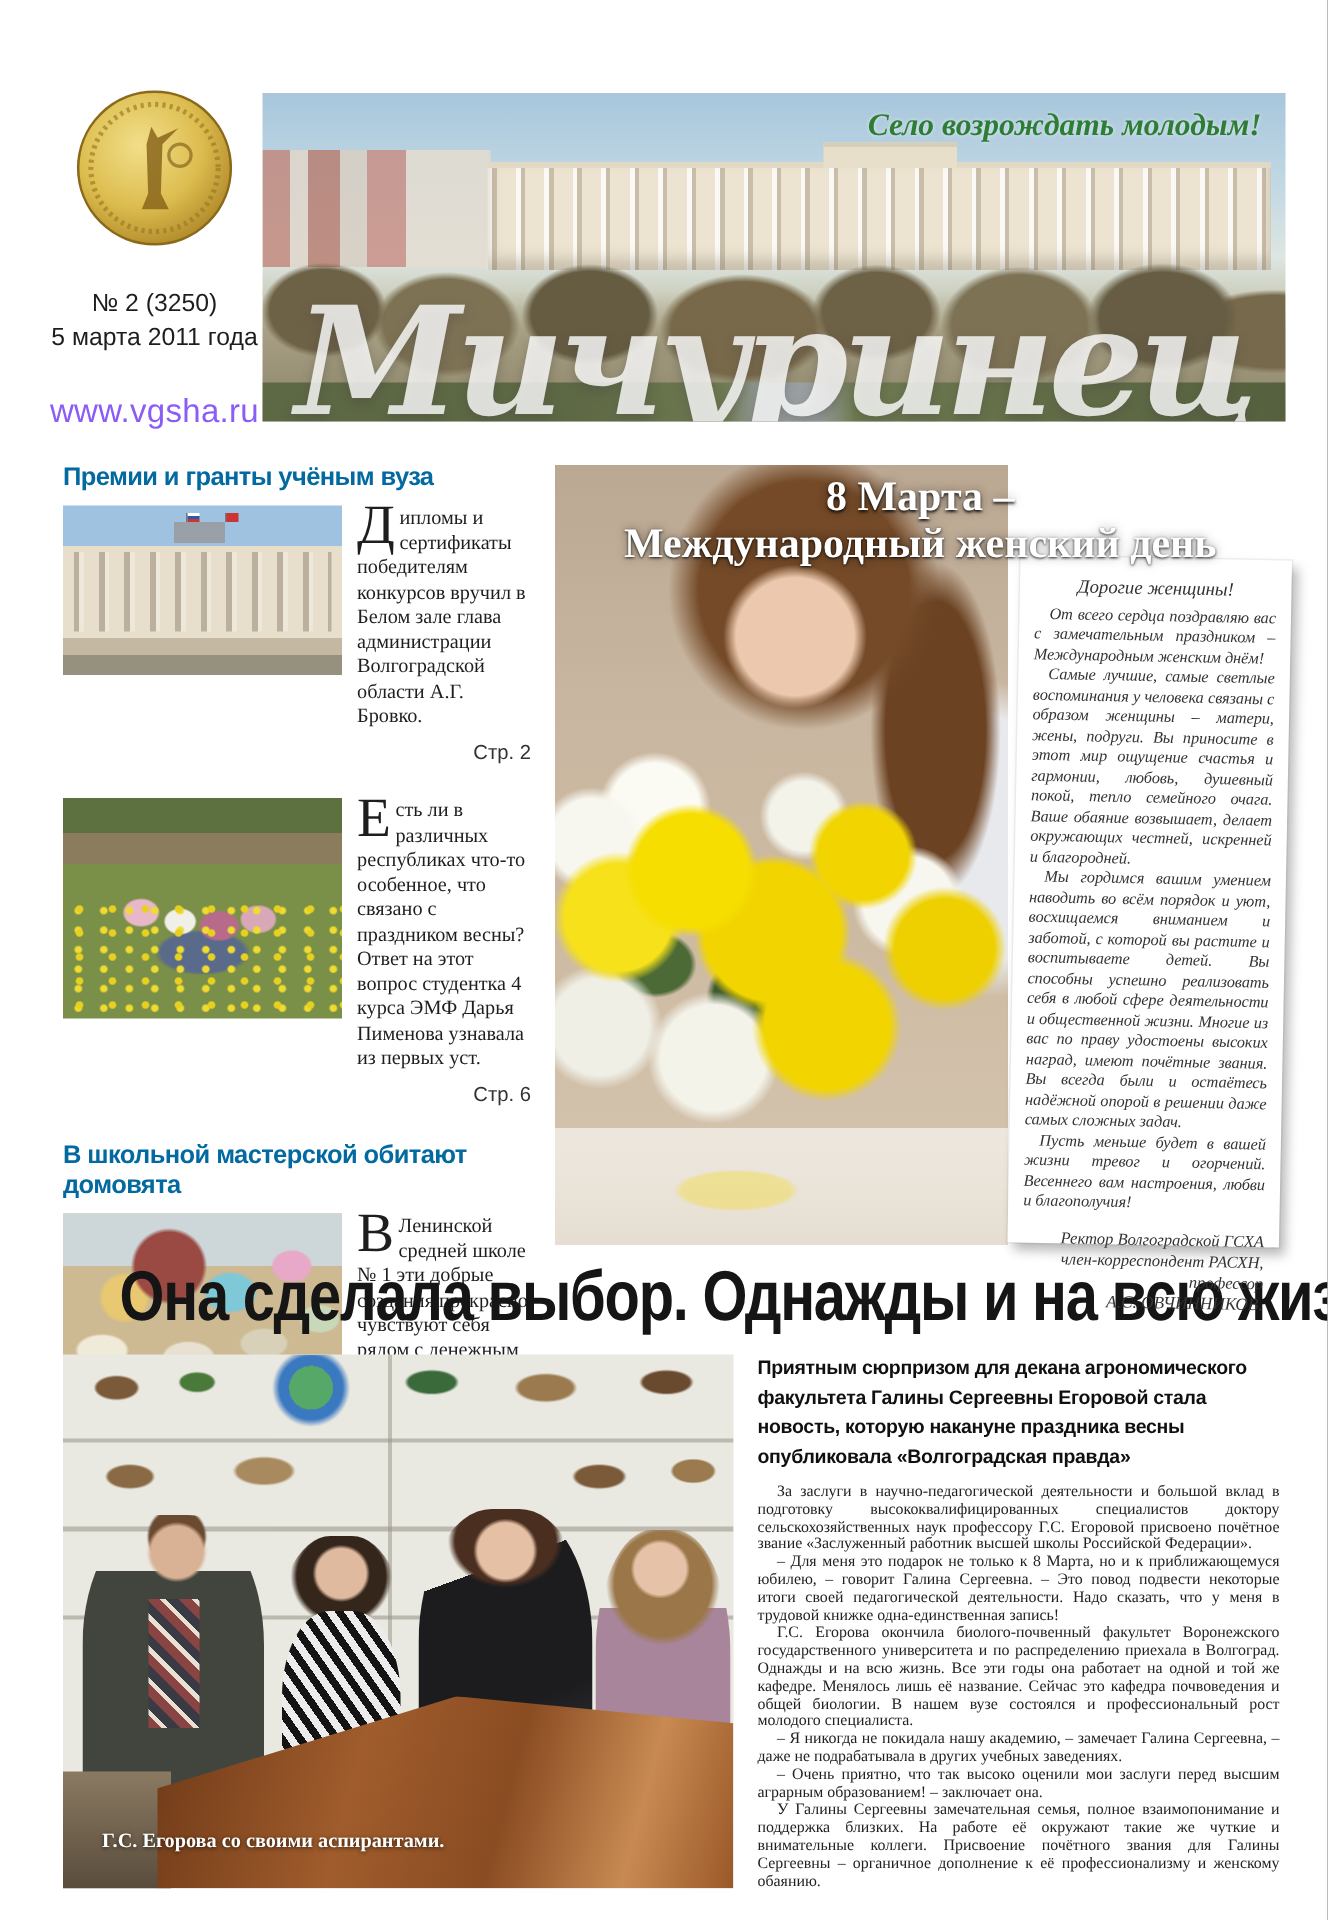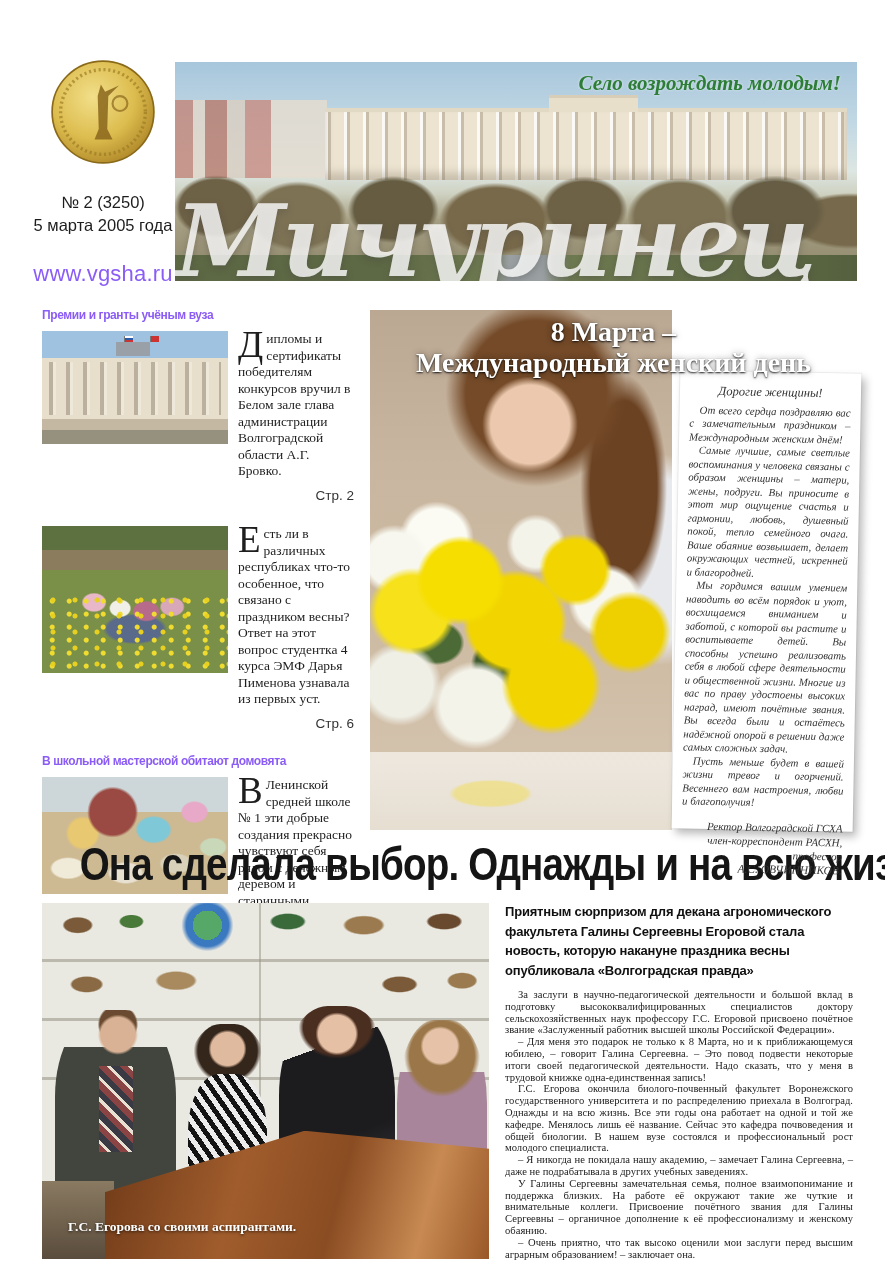--- a/index.html
+++ b/index.html
@@ -29,28 +29,28 @@
     radial-gradient(ellipse 65px 48px at 32% 48%, #655c42 0 60%, rgba(0,0,0,0) 70%),
     radial-gradient(ellipse 80px 52px at 47% 58%, #78694a 0 60%, rgba(0,0,0,0) 70%),
     radial-gradient(ellipse 60px 45px at 60% 47%, #6d6146 0 60%, rgba(0,0,0,0) 72%),
     radial-gradient(ellipse 75px 55px at 74% 55%, #7d7254 0 60%, rgba(0,0,0,0) 70%),
     radial-gradient(ellipse 70px 50px at 88% 50%, #665d44 0 60%, rgba(0,0,0,0) 72%),
     radial-gradient(ellipse 90px 40px at 99% 60%, #77694b 0 60%, rgba(0,0,0,0) 70%); }
   .hp-lawn { position:absolute; left:0; right:0; bottom:0; height:26px;
     background:linear-gradient(90deg,#5d6844 0 30%,#6e7a50 45%,#9aa0a2 49% 54%,#6e7a50 58%,#55603e 100%); }
   .slogan { position:absolute; top:9px; right:16px; font-family:"Liberation Serif",serif; font-style:italic; font-weight:bold;
     font-size:21px; color:#2e7d36; text-shadow:0 0 3px rgba(255,255,255,.6); }
-  .paper-title { position:absolute; left:0; right:0; bottom:-10px; text-align:left;
+  .paper-title { position:absolute; left:0; right:0; bottom:-10px; text-align:center;
     font-family:"DejaVu Serif",serif; font-style:italic; font-weight:bold; font-size:100px; line-height:1;
     letter-spacing:-4px; color:rgba(255,255,255,.8); text-shadow:0 3px 7px rgba(70,70,70,.35); }
 
   
   .teasers { position:absolute; left:42px; top:308px; width:312px; }
   .teaser { margin-bottom:22px; }
-  .teaser h2 { font-size:12px; font-weight:bold; letter-spacing:-.4px; margin-bottom:9px; color:#8b5cf6; }
+  .teaser h2 { font-size:17px; font-weight:bold; letter-spacing:-.4px; margin-bottom:9px; color:#0369a1; }
   .teaser-row { display:flex; gap:10px; }
   .t-photo { width:186px; flex:none; }
   .t-text { flex:1; font-family:"Liberation Serif",serif; font-size:13.5px; line-height:16.5px; color:#1e1e1e; }
   .dropcap { float:left; font-size:37px; line-height:28px; padding-right:3px; font-family:"Liberation Serif",serif; }
   .page-ref { text-align:right; font-family:"Liberation Sans",sans-serif; font-size:13.5px; margin-top:8px; color:#333; }
 
   .photo-admin { height:113px; position:relative; overflow:hidden;
     background:linear-gradient(180deg,#9ec2e0 0 24%,#e7decb 24% 78%,#c4b8a2 78% 88%,#96907f 88% 100%); }
   .pa-cols { position:absolute; left:4%; right:4%; top:27%; height:47%;
     background:repeating-linear-gradient(90deg, rgba(95,80,60,.32) 0 4px, rgba(255,255,255,.3) 4px 7px, rgba(0,0,0,0) 7px 17px); }
@@ -197,21 +197,21 @@
           </radialGradient>
         </defs>
         <circle cx="50" cy="50" r="48" fill="url(#gold)" stroke="#8a6a1a" stroke-width="1.6"></circle>
         <circle cx="50" cy="50" r="40" fill="none" stroke="#9a7a22" stroke-width="3.2" stroke-dasharray="2 2.6" opacity=".65"></circle>
         <path d="M48 24 L52 31 L65 25 L55 35 L54 66 L59 76 L42 76 L46 66 L45 35 Z" fill="#8a661c" opacity=".85"></path>
         <circle cx="66" cy="42" r="7" fill="none" stroke="#8a661c" stroke-width="2" opacity=".7"></circle>
       </svg>
     </div>
     <div class="issue-block">
       <div>№ 2 (3250)</div>
-      <div>5 марта 2005 года</div>
+      <div>5 марта 2011 года</div>
     </div>
     <div class="website">www.vgsha.ru</div>
   </div>
 
   <div class="m-photo">
     <div class="hp-city"></div>
     <div class="hp-bldg">
       <div class="hp-tower"></div>
     </div>
     <div class="hp-trees"></div>
@@ -296,18 +296,18 @@
     <figcaption class="fp-caption">Г.С. Егорова со своими аспирантами.</figcaption>
   </figure>
 
   <div class="feature-text">
     <p class="lead">Приятным сюрпризом для декана агрономического факультета Галины Сергеевны Егоровой стала новость, которую накануне праздника весны опубликовала «Волгоградская правда»</p>
     <div class="body-text">
       <p>За заслуги в научно-педагогической деятельности и большой вклад в подготовку высококвалифицированных специалистов доктору сельскохозяйственных наук профессору Г.С. Егоровой присвоено почётное звание «Заслуженный работник высшей школы Российской Федерации».</p>
       <p>– Для меня это подарок не только к 8 Марта, но и к приближающемуся юбилею, – говорит Галина Сергеевна. – Это повод подвести некоторые итоги своей педагогической деятельности. Надо сказать, что у меня в трудовой книжке одна-единственная запись!</p>
       <p>Г.С. Егорова окончила биолого-почвенный факультет Воронежского государственного университета и по распределению приехала в Волгоград. Однажды и на всю жизнь. Все эти годы она работает на одной и той же кафедре. Менялось лишь её название. Сейчас это кафедра почвоведения и общей биологии. В нашем вузе состоялся и профессиональный рост молодого специалиста.</p>
       <p>– Я никогда не покидала нашу академию, – замечает Галина Сергеевна, – даже не подрабатывала в других учебных заведениях.</p>
+      <p>– Очень приятно, что так высоко оценили мои заслуги перед высшим аграрным образованием! – заключает она.</p>
       <p>У Галины Сергеевны замечательная семья, полное взаимопонимание и поддержка близких. На работе её окружают такие же чуткие и внимательные коллеги. Присвоение почётного звания для Галины Сергеевны – органичное дополнение к её профессионализму и женскому обаянию.</p>
-      <p>– Очень приятно, что так высоко оценили мои заслуги перед высшим аграрным образованием! – заключает она.</p>
     </div>
   </div>
 
 </div>
 
 </body></html>

